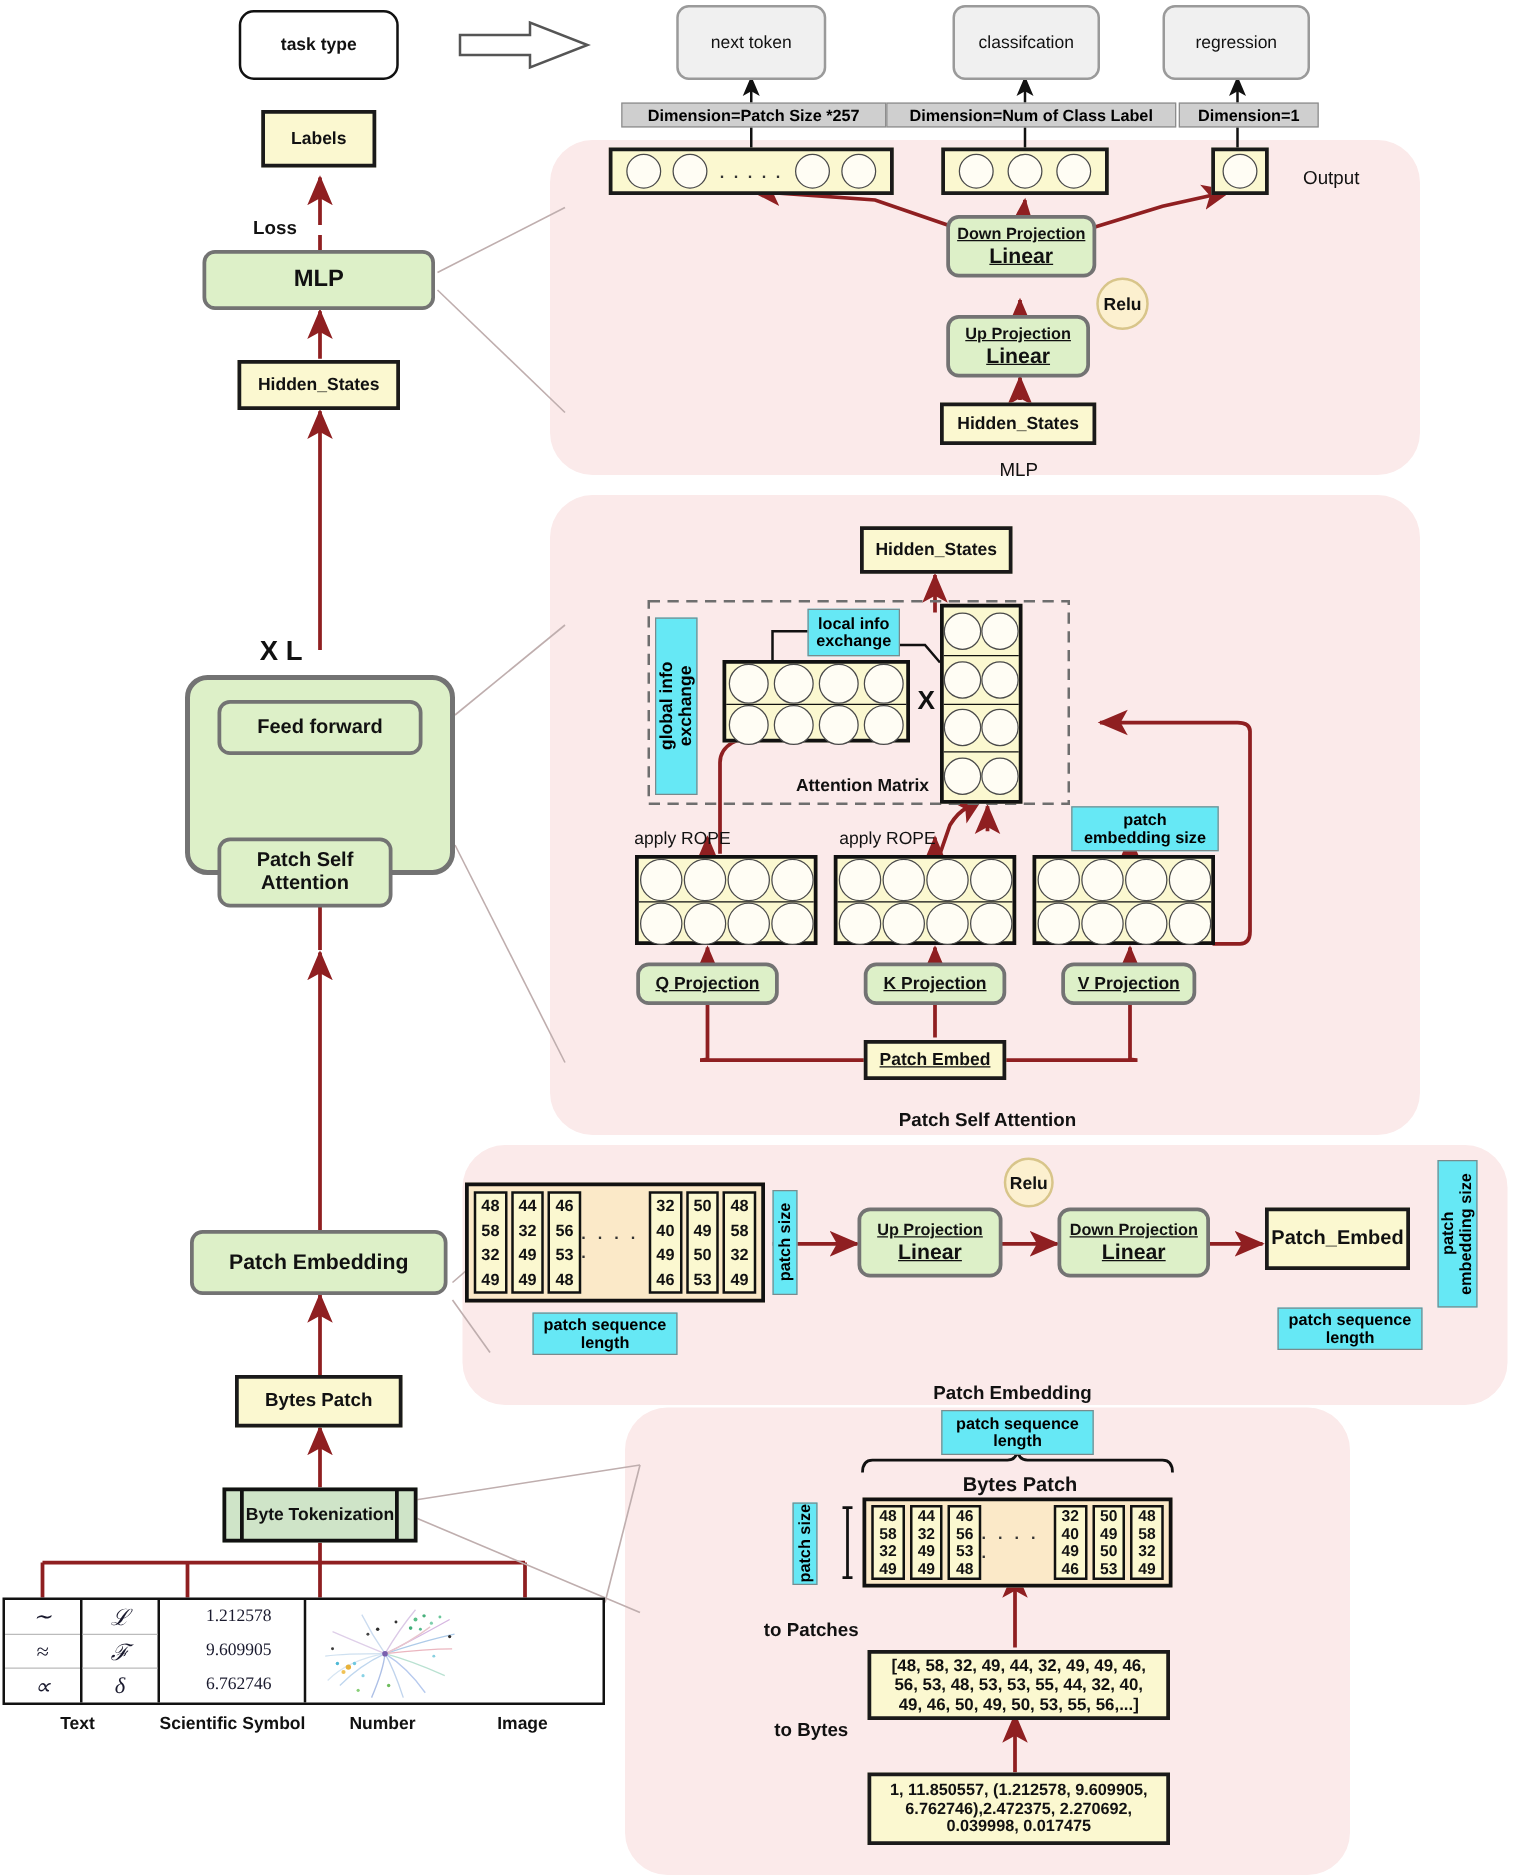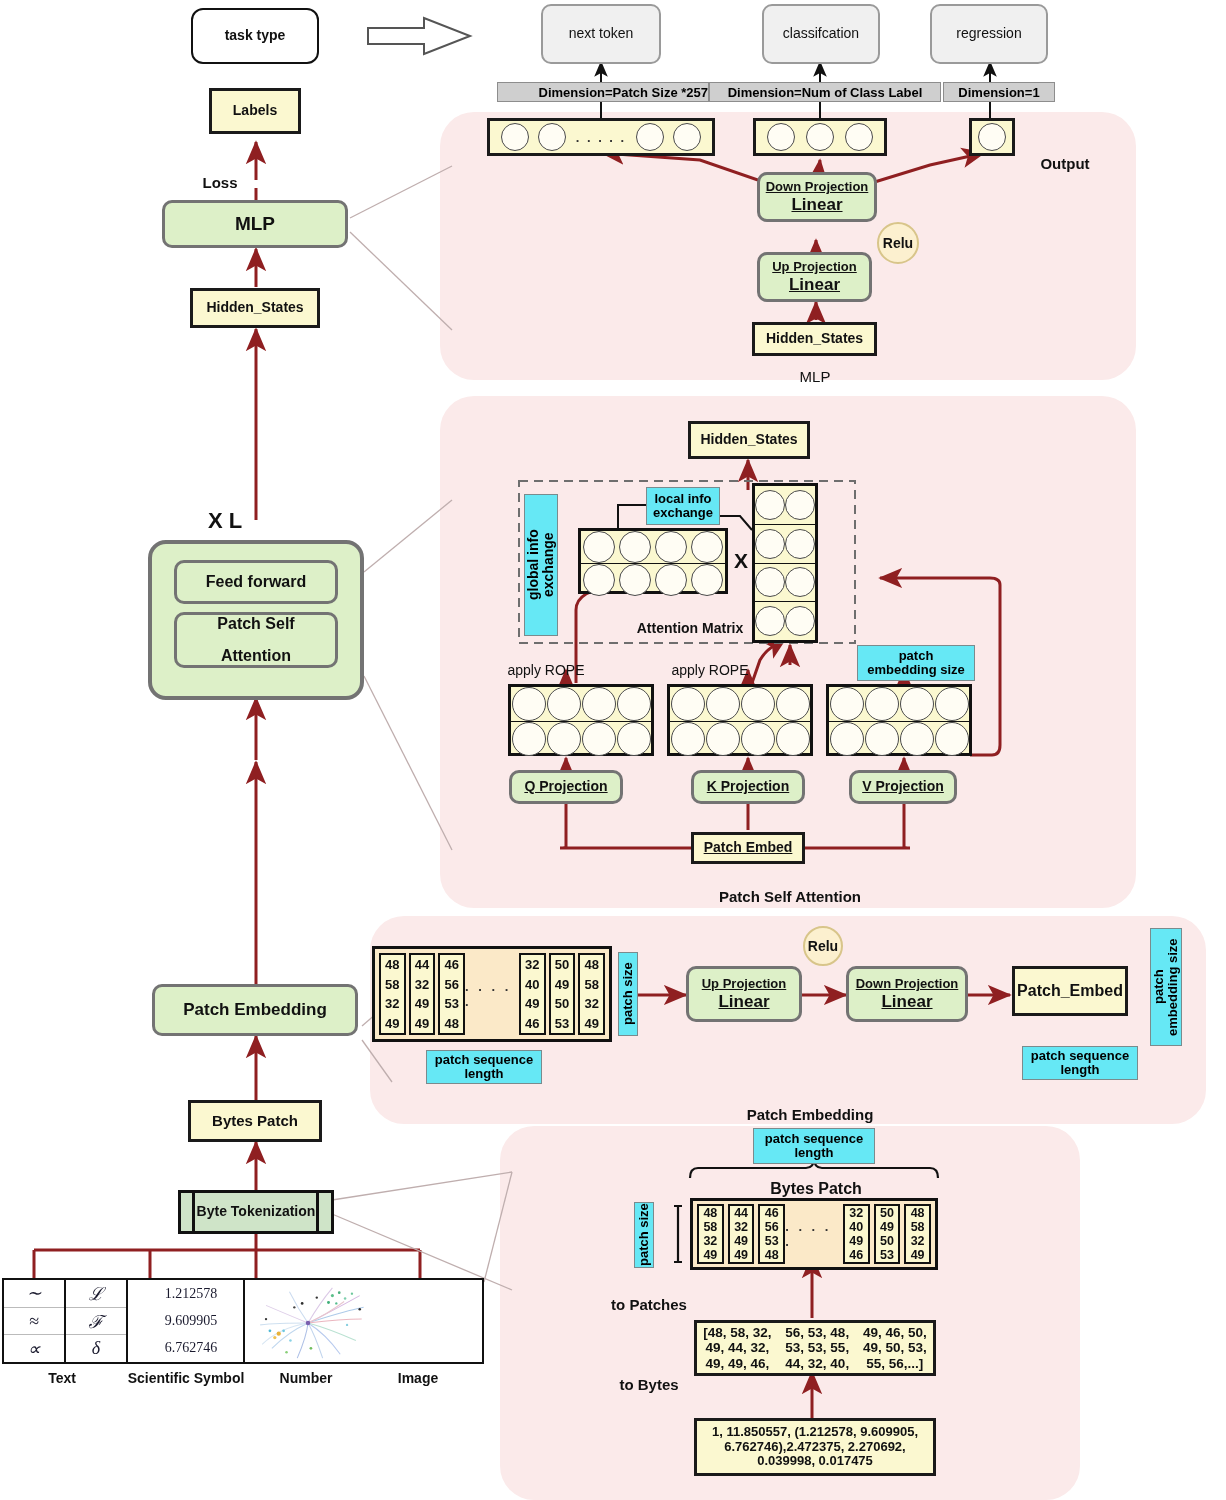--- a/index.html
+++ b/index.html
@@ -197,21 +197,21 @@
   </div>
 
   <div class="abs plain" style="left:195px;top:508px;width:60px;height:26px;font-size:22px;">
     <span>X L</span>
   </div>
 
   <div class="abs bx-green" style="left:148px;top:540px;width:216px;height:160px;border-width:4px;border-radius:18px;"></div>
   <div class="abs box bx-green" style="left:174px;top:560px;width:164px;height:44px;font-size:16px;">
     <span>Feed forward</span>
   </div>
-  <div class="abs box bx-green twoline" style="left:174px;top:612px;width:164px;height:56px;font-size:16px;justify-content:space-between;">
+  <div class="abs box bx-green twoline" style="left:174px;top:670px;width:140px;height:56px;font-size:16px;">
     <span>Patch Self</span>
     <span>Attention</span>
   </div>
 
   <div class="abs box bx-green" style="left:152px;top:984px;width:206px;height:52px;font-size:17px;">
     <span>Patch Embedding</span>
   </div>
 
   <div class="abs box bx-yellow" style="left:188px;top:1100px;width:134px;height:42px;font-size:15px;">
     <span>Bytes Patch</span>
@@ -298,21 +298,21 @@
   <div class="abs box bx-grey" style="left:541px;top:4px;width:120px;height:60px;font-size:14px;">
     <span>next token</span>
   </div>
   <div class="abs box bx-grey" style="left:762px;top:4px;width:118px;height:60px;font-size:14px;">
     <span>classifcation</span>
   </div>
   <div class="abs box bx-grey" style="left:930px;top:4px;width:118px;height:60px;font-size:14px;">
     <span>regression</span>
   </div>
 
-  <div class="abs dimlabel" style="left:497px;top:82px;width:212px;height:20px;font-size:13px;justify-content:flex-end;">
+  <div class="abs dimlabel" style="left:497px;top:82px;width:212px;height:20px;font-size:13px;">
     <span>Dimension=Patch Size *257</span>
     </div>
   <div class="abs dimlabel" style="left:709px;top:82px;width:232px;height:20px;font-size:13px;">
     <span>Dimension=Num of Class Label</span>
     </div>
   <div class="abs dimlabel" style="left:943px;top:82px;width:112px;height:20px;font-size:13px;">
     <span>Dimension=1</span>
     </div>
 
   <div class="abs cstrip" style="left:487px;top:118px;width:228px;height:38px;padding:0 6px;">
@@ -323,21 +323,21 @@
     <span class="circ" style="width:26px;height:26px;"></span>
   </div>
   <div class="abs cstrip" style="left:753px;top:118px;width:134px;height:38px;padding:0 6px;">
     <span class="circ" style="width:26px;height:26px;"></span>
     <span class="circ" style="width:26px;height:26px;"></span>
     <span class="circ" style="width:26px;height:26px;"></span>
   </div>
   <div class="abs cstrip" style="left:969px;top:118px;width:46px;height:38px;padding:0 4px;">
     <span class="circ" style="width:26px;height:26px;"></span>
   </div>
-  <div class="abs plainN" style="left:1030px;top:132px;width:70px;height:20px;font-size:15px;font-weight:bold;margin-top:21px;">
+  <div class="abs plainN" style="left:1030px;top:132px;width:70px;height:20px;font-size:15px;font-weight:normal;">
     <span>Output</span>
     </div>
 
   <div class="abs box bx-green twoline" style="left:757px;top:172px;width:120px;height:50px;font-size:13px;">
     <span class="underlinetop">Down Projection</span>
     <span class="underlinetop" style="font-size:17px;">Linear</span>
   </div>
   <div class="abs relu" style="left:877px;top:222px;width:42px;height:42px;font-size:14px;">
     <span>Relu</span>
     </div>
@@ -608,21 +608,21 @@
       <span>58</span>
       <span>32</span>
       <span>49</span>
     </div>
   </div>
 
   <div class="abs plain" style="left:594px;top:1294px;width:110px;height:20px;font-size:15px;">
     <span>to Patches</span>
     </div>
 
-  <div class="abs box bx-yellow" style="left:694px;top:1320px;width:242px;height:56px;font-size:13.5px;">
+  <div class="abs box bx-yellow" style="left:694px;top:1320px;width:242px;height:56px;font-size:13.5px;flex-direction:column;">
     <span>[48, 58, 32, 49, 44, 32, 49, 49, 46,</span>
     <span>56, 53, 48, 53, 53, 55, 44, 32, 40,</span>
     <span>49, 46, 50, 49, 50, 53, 55, 56,...]</span>
   </div>
 
   <div class="abs plain" style="left:594px;top:1374px;width:110px;height:20px;font-size:15px;">
     <span>to Bytes</span>
     </div>
 
   <div class="abs box bx-yellow" style="left:694px;top:1418px;width:242px;height:58px;font-size:13px;flex-direction:column;justify-content:center;">

